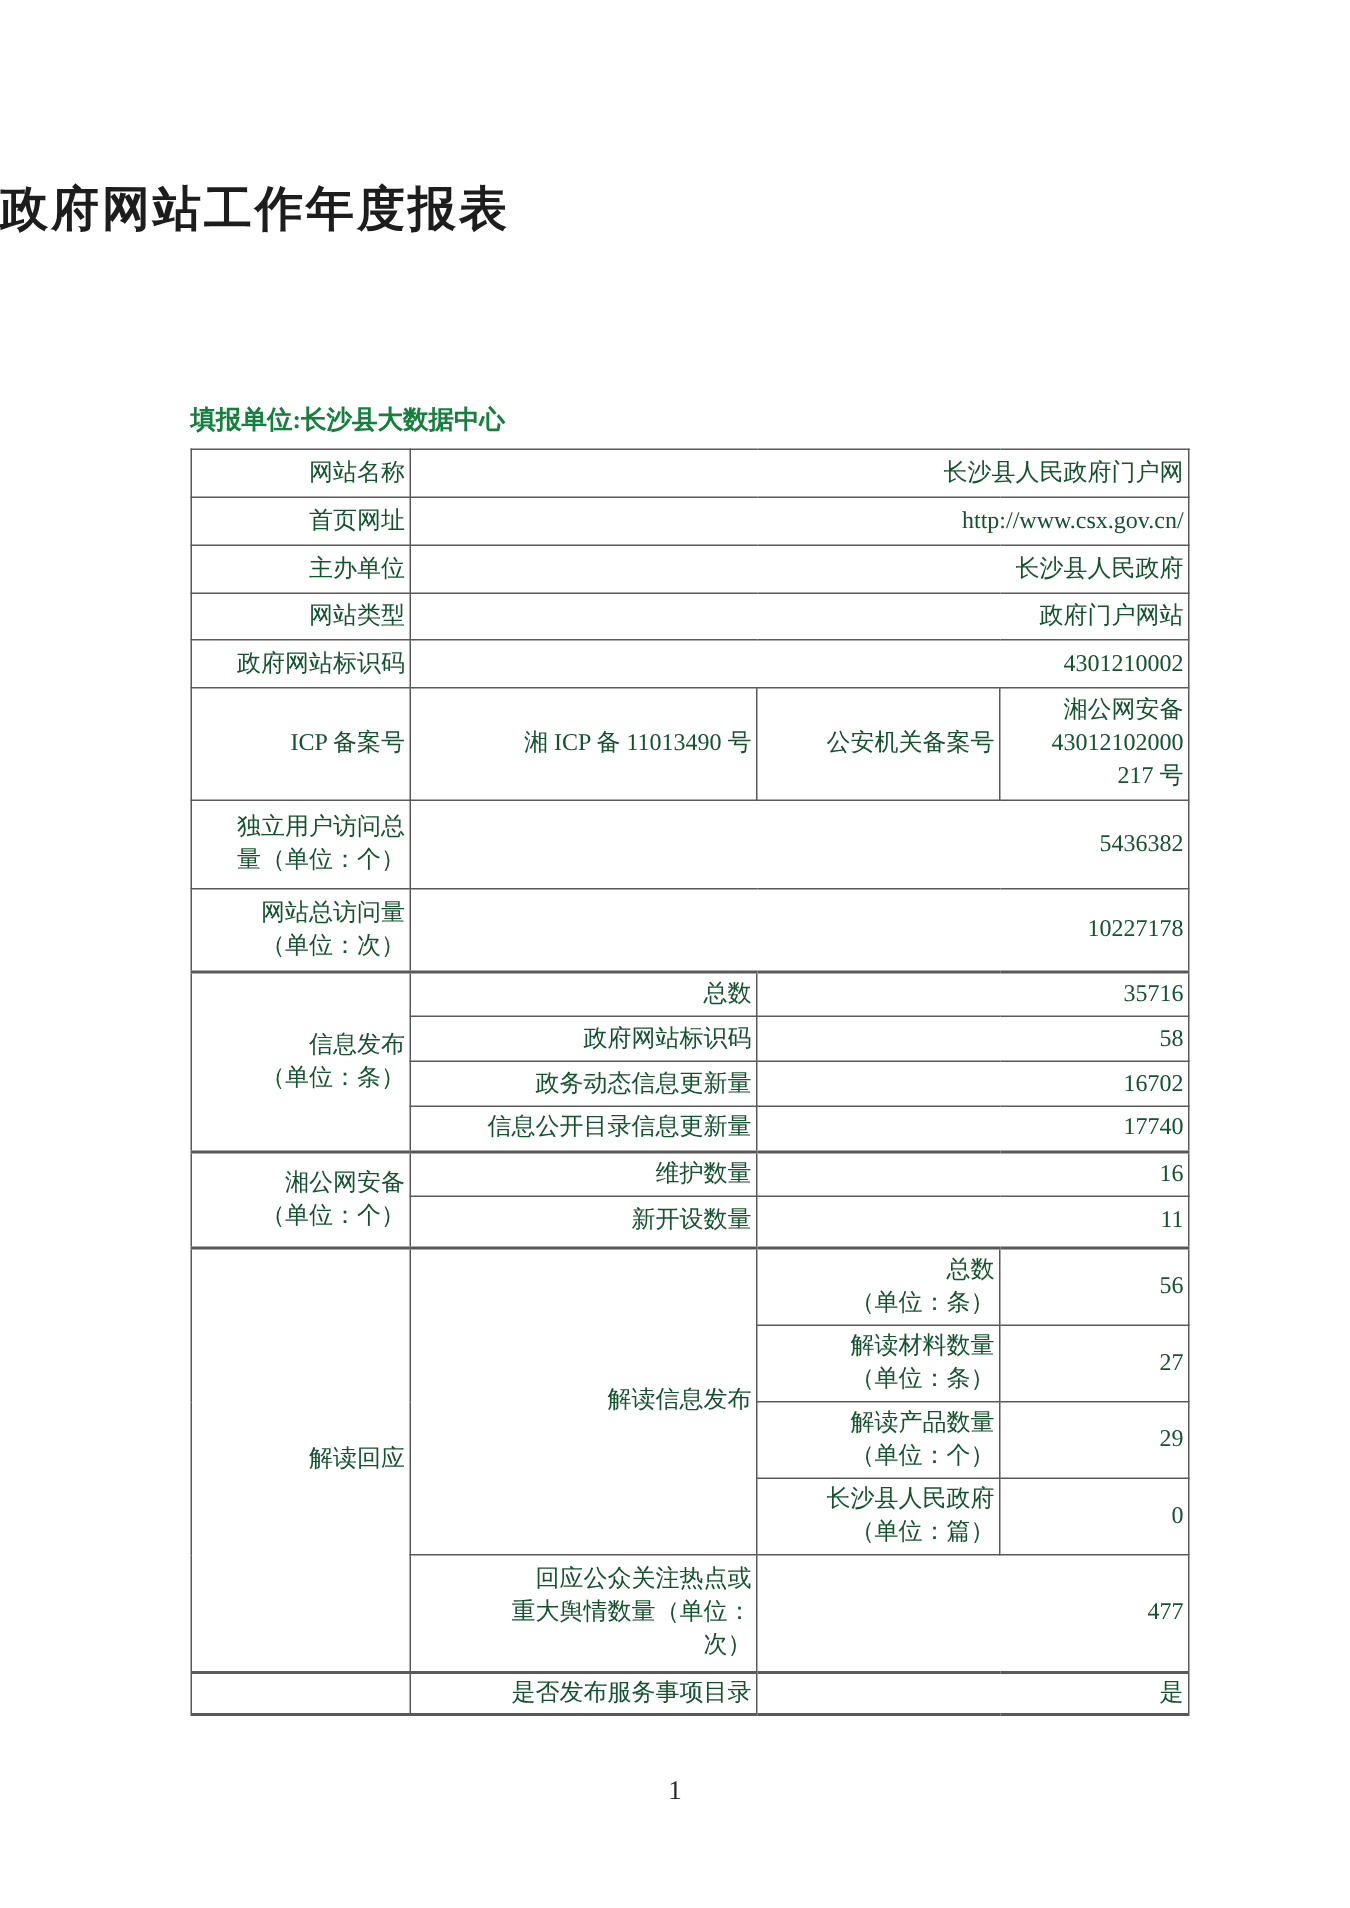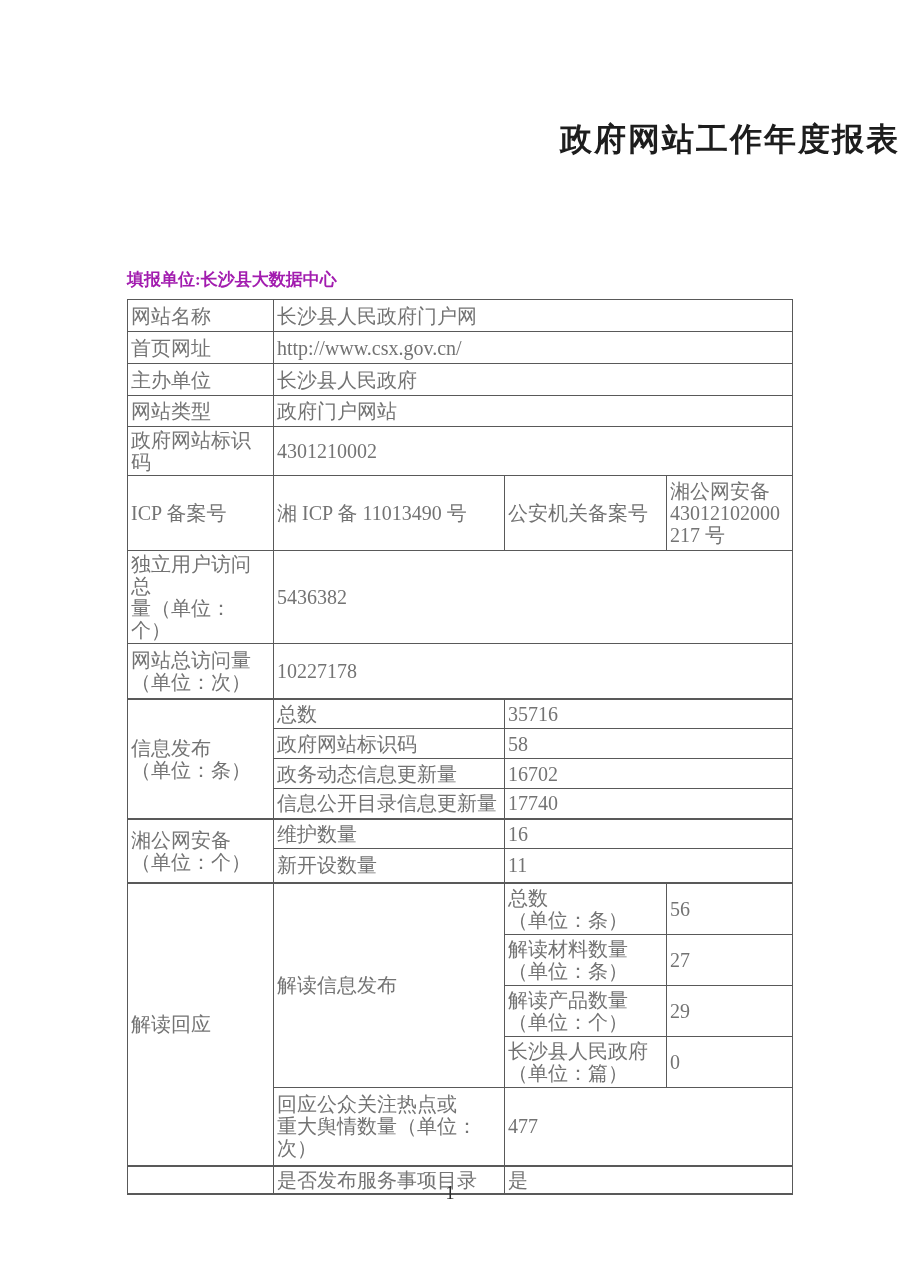--- a/index.html
+++ b/index.html
@@ -8,59 +8,59 @@
     width: 900px;
     height: 1272px;
     background: #ffffff;
     color: #262626;
     font-family: "Liberation Serif", "DejaVu Serif", serif;
     overflow: hidden;
   }
   .doc-title {
     position: absolute;
     top: 118px; left: 0; width: 100%;
-    text-align: right;
+    text-align: left;
     font-family: "Liberation Sans", "DejaVu Sans", sans-serif;
     font-weight: 700;
     font-size: 32px;
     letter-spacing: 2px;
     color: #1d1d1d;
   }
   .doc-subtitle {
     position: absolute;
     top: 190px; left: 0; width: 100%;
     text-align: center;
     font-size: 19px;
     letter-spacing: 1px;
     color: #2b2b2b;
   }
   .reporting-unit {
     position: absolute;
     top: 268px; left: 127px;
     font-size: 17px;
     font-weight: 700;
-    color: #a21caf;
+    color: #15803d;
   }
   table.report {
     position: absolute;
     top: 299px; left: 127px;
     width: 665px;
     border-collapse: collapse;
     table-layout: fixed;
   }
   table.report td {
     border: 1px solid #595959;
-    text-align: left;
+    text-align: right;
     vertical-align: middle;
-    font-size: 20px;
+    font-size: 16px;
     line-height: 22px;
     padding: 2px 3px;
     white-space: pre-line;
     overflow: hidden;
-    color: #737373;
+    color: #14532d;
   }
   tr.bt2 > td { border-top-width: 2px; }
   tr.bb2 > td { border-bottom-width: 2px; }
   .page-number {
     position: absolute;
     top: 1183px; left: 0; width: 100%;
     text-align: center;
     font-size: 18px;
     color: #2b2b2b;
   }

